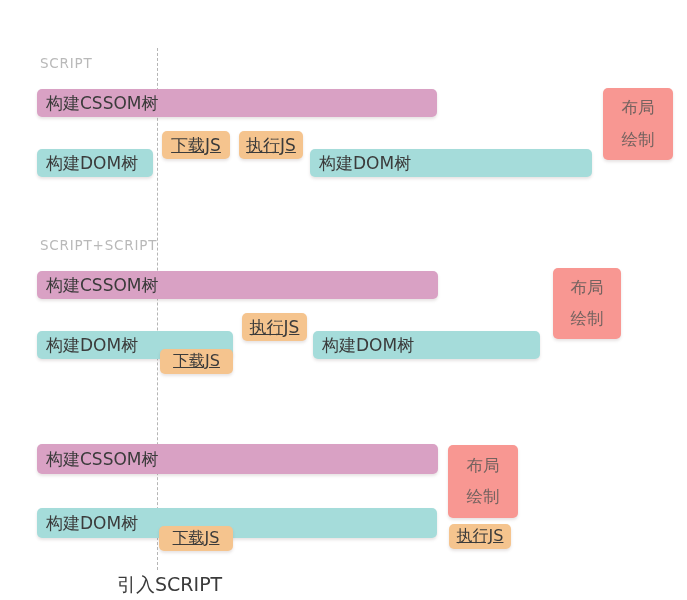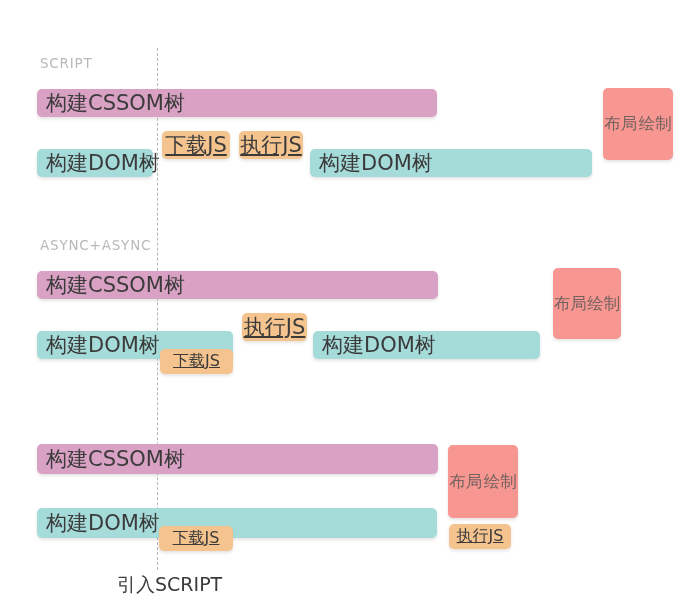--- a/index.html
+++ b/index.html
@@ -12,34 +12,34 @@
     position:absolute;left:157px;top:48px;height:522px;width:0;
     border-left:1px dashed var(--dashed_line,#b5b5b5);
   }
   .sec-label{
     position:absolute;left:40px;
     font-size:13.5px;letter-spacing:.8px;color:var(--section_label,#b9b9b9);
     white-space:nowrap;
   }
   .bar{
     position:absolute;border-radius:5px;
-    font-size:21px;color:var(--bar_text,#3b3b3b);
+    font-size:17px;color:var(--bar_text,#3b3b3b);
     display:flex;align-items:center;white-space:nowrap;
     box-shadow:0 2px 3px rgba(120,100,100,0.18);
     box-sizing:border-box;
   }
   .bar.lead{padding-left:9px;justify-content:flex-start;}
   .bar.center{justify-content:center;}
   .pink{background:var(--cssom_bar,#d9a1c4);}
   .teal{background:var(--dom_bar,#a5dcda);margin-top:18px;}
   .orange{background:var(--js_bar,#f5c48e);text-decoration:underline;}
   .small{font-size:16px;}
   .render-box{
     position:absolute;border-radius:5px;background:var(--render_box,#f89792);
-    display:flex;flex-direction:row;align-items:center;justify-content:space-evenly;
+    display:flex;flex-direction:column;align-items:center;justify-content:space-evenly;
     color:var(--render_box_text,#756360);font-size:16.5px;
     box-shadow:0 2px 3px rgba(120,100,100,0.18);
   }
   .marker-label{
     position:absolute;left:117px;top:572px;
     font-size:19px;color:var(--bar_text,#3b3b3b);white-space:nowrap;
   }
 </style>
 </head>
 <body>
@@ -52,21 +52,21 @@
   <div class="bar pink lead" style="left:37px;top:89px;width:400px;height:28px;">构建CSSOM树</div>
   <div class="bar teal lead" style="left:37px;top:131px;width:116px;height:28px;">构建DOM树</div>
   <div class="bar orange center" style="left:162px;top:131px;width:68px;height:28px;">下载JS</div>
   <div class="bar orange center" style="left:239px;top:131px;width:64px;height:28px;">执行JS</div>
   <div class="bar teal lead" style="left:310px;top:131px;width:282px;height:28px;">构建DOM树</div>
   <div class="render-box" style="left:603px;top:88px;width:70px;height:72px;">
     <span>布局</span>
     <span>绘制</span>
   </div>
 
-  <div class="sec-label" style="top:237px;">ASYNC+ASYNC</div>
+  <div class="sec-label" style="top:237px;">SCRIPT+SCRIPT</div>
   <div class="bar pink lead" style="left:37px;top:271px;width:401px;height:28px;">构建CSSOM树</div>
   <div class="bar teal lead" style="left:37px;top:313px;width:196px;height:28px;">构建DOM树</div>
   <div class="bar orange center" style="left:242px;top:313px;width:65px;height:28px;">执行JS</div>
   <div class="bar teal lead" style="left:313px;top:313px;width:227px;height:28px;">构建DOM树</div>
   <div class="bar orange center small" style="left:160px;top:349px;width:73px;height:25px;">下载JS</div>
   <div class="render-box" style="left:553px;top:268px;width:68px;height:71px;">
     <span>布局</span>
     <span>绘制</span>
   </div>
 

